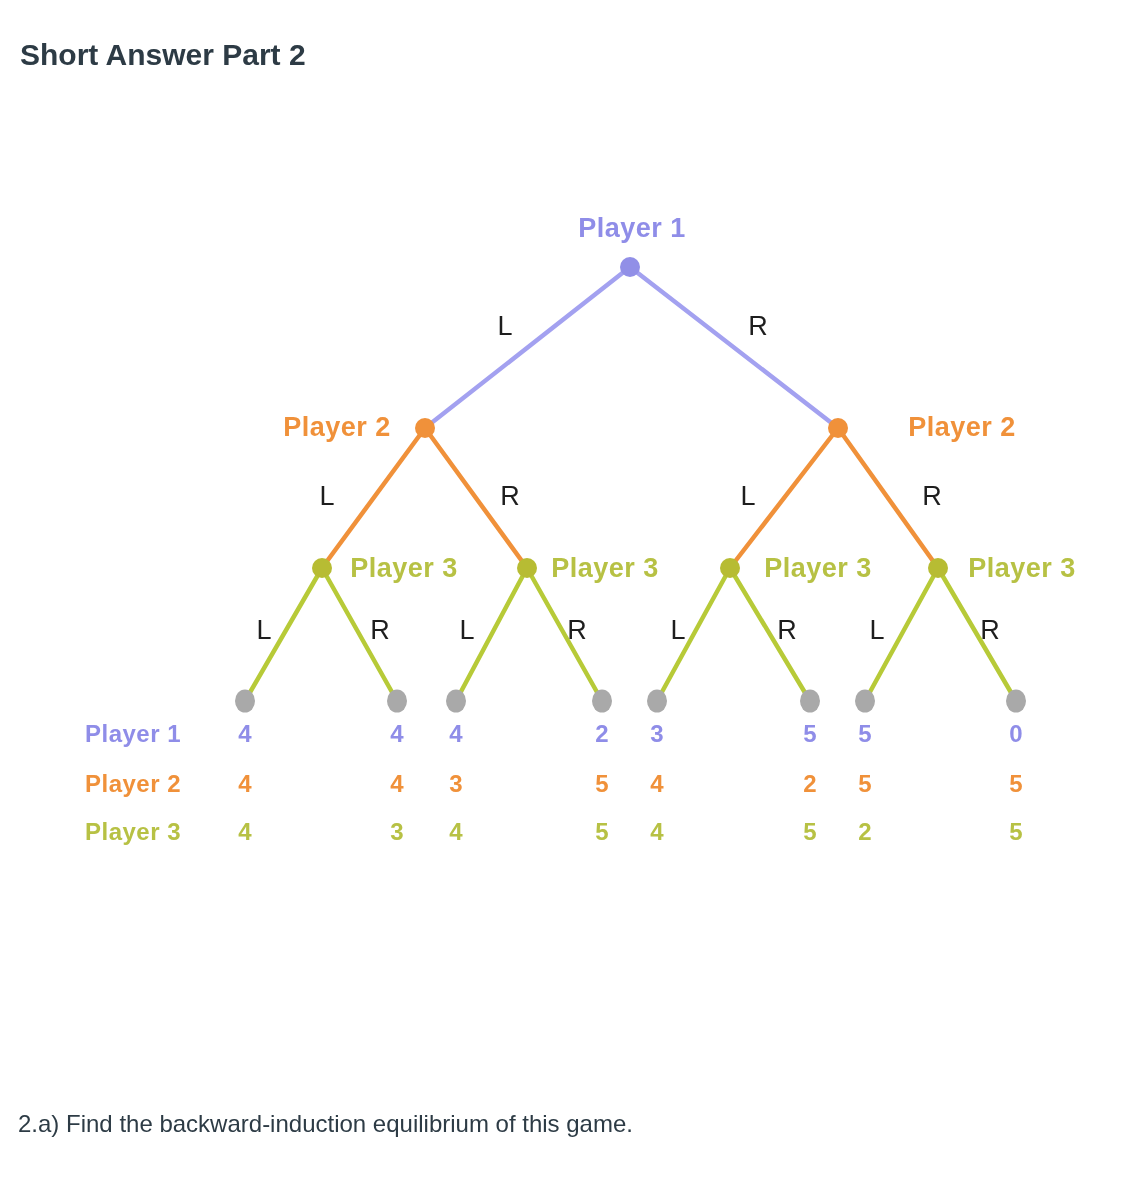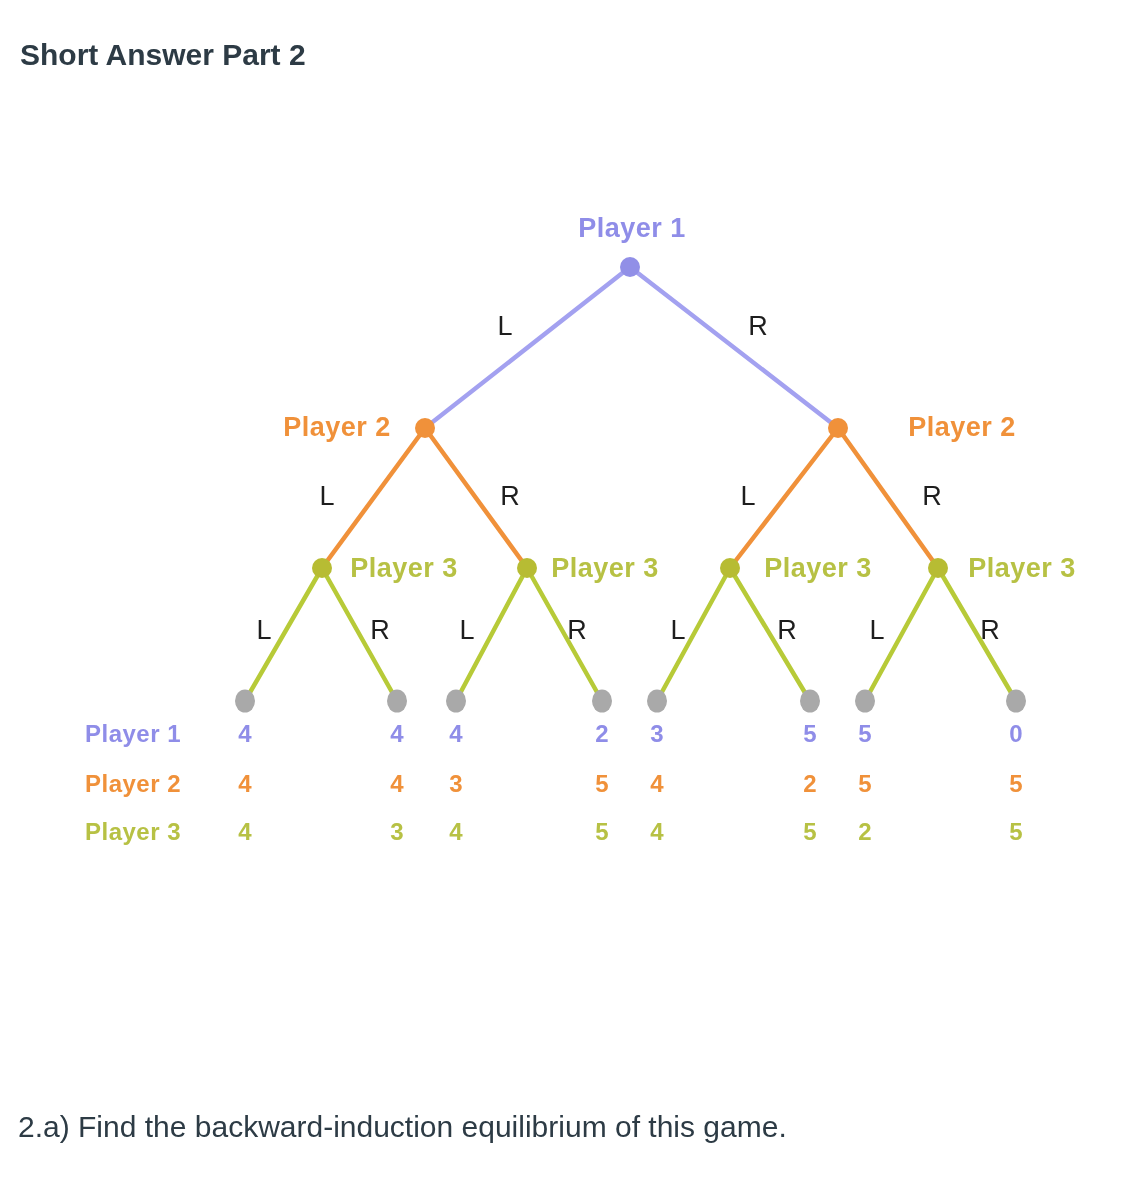--- a/index.html
+++ b/index.html
@@ -10,21 +10,21 @@
   .heading{
     position:absolute;left:20px;top:38px;
     font-size:30px;font-weight:700;color:var(--page-text,#2d3b45);
   }
   .intro{
     position:absolute;left:20px;top:110px;
     font-size:30px;font-weight:700;color:var(--page-text,#2d3b45);
   }
   .question{
     position:absolute;left:18px;top:1110px;
-    font-size:30px;font-weight:400;color:var(--page-text,#2d3b45);
+    font-size:24px;font-weight:400;color:var(--page-text,#2d3b45);
   }
   #tree-svg{position:absolute;left:0;top:0;}
   #tree-labels div{
     position:absolute;transform:translate(-50%,-50%);
     white-space:nowrap;line-height:1;
   }
   .node-label{font-size:27px;font-weight:700;letter-spacing:0.5px;}
   .edge-label{font-size:27px;font-weight:400;color:var(--edge-label,#1e1e1e);}
   .payoff-label{font-size:24px;font-weight:700;letter-spacing:0.5px;}
   .payoff-value{font-size:24px;font-weight:700;}

